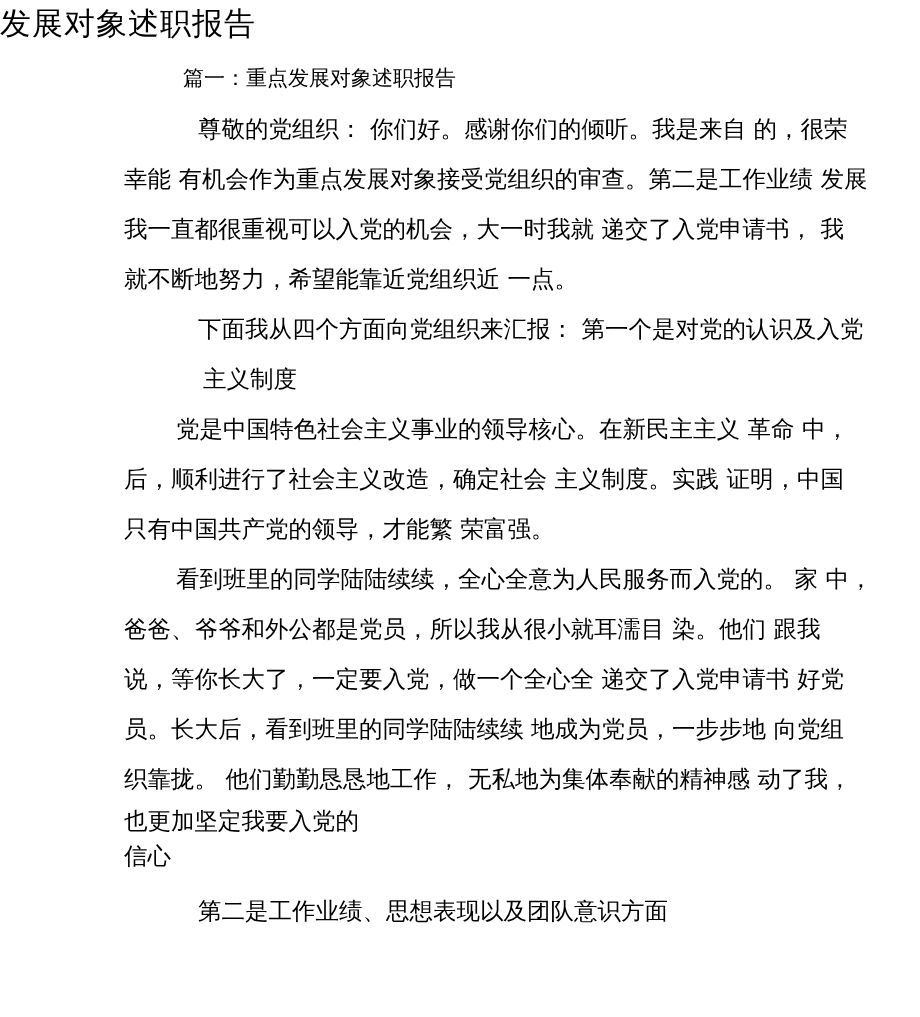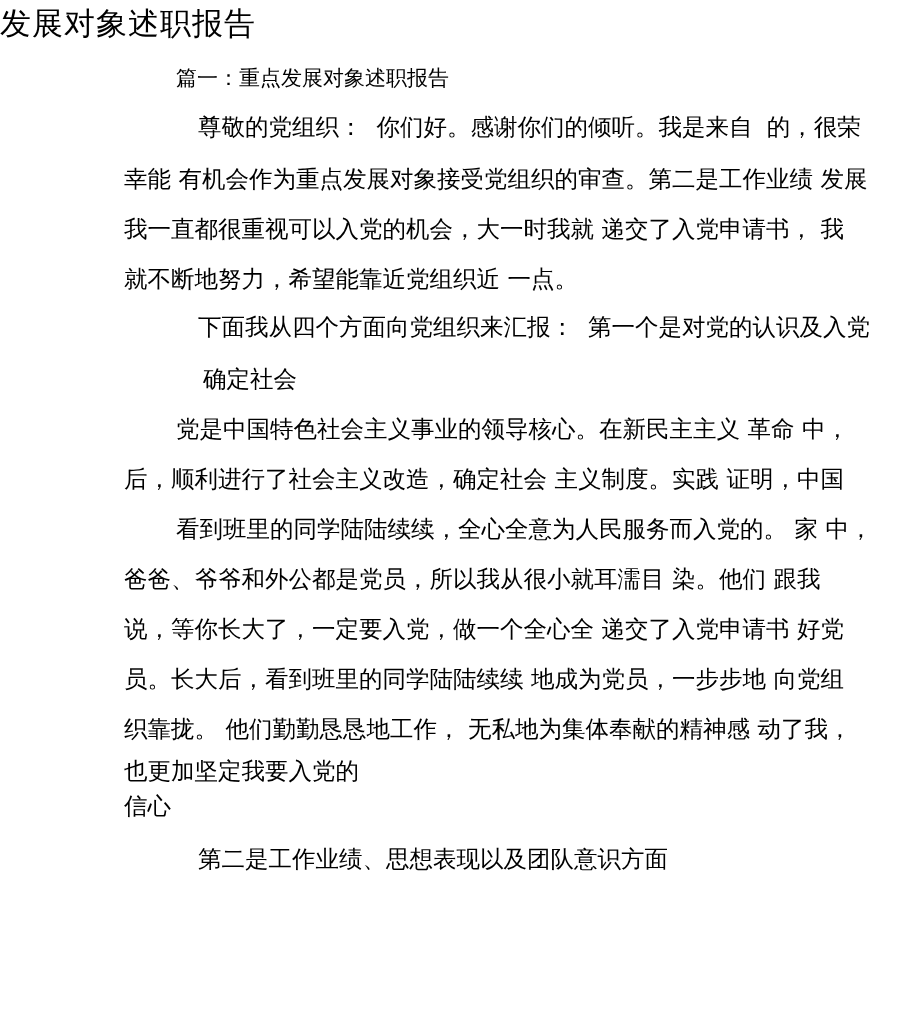--- a/index.html
+++ b/index.html
@@ -31,21 +31,21 @@
     font-size: 31px;
     line-height: 38px;
     letter-spacing: 1px;
     font-weight: 400;
     white-space: nowrap;
   }
 
   
   .sub-heading {
     position: absolute;
-    left: 176px;
+    left: 183px;
     top: 63px;
     font-size: 21px;
     line-height: 30px;
     white-space: nowrap;
   }
 
   
   .body-block {
     position: absolute;
     left: 124px;
@@ -61,42 +61,43 @@
   }
   .ln.tight {
     height: 35px;
     line-height: 35px;
   }
   .ln.gap-top {
     margin-top: 12px;
   }
 
   
-  .i-ind  { padding-left: 74px; font-family: Liberation Mono, monospace; }  
+  .i-ind  { padding-left: 74px; }  
   .i-ind2 { padding-left: 52px; text-align: right; }  
   .i-ind3 { padding-left: 79px; }  
 </style>
 </head>
 <body>
 
 <div class="page">
 
   <div class="doc-title">发展对象述职报告</div>
 
   <div class="sub-heading">篇一：重点发展对象述职报告</div>
 
   <div class="body-block">
     <div class="ln i-ind">尊敬的党组织： 你们好。感谢你们的倾听。我是来自 的，很荣</div>
     <div class="ln">幸能 有机会作为重点发展对象接受党组织的审查。第二是工作业绩 发展</div>
     <div class="ln">我一直都很重视可以入党的机会，大一时我就 递交了入党申请书， 我</div>
     <div class="ln">就不断地努力，希望能靠近党组织近 一点。</div>
     <div class="ln i-ind">下面我从四个方面向党组织来汇报： 第一个是对党的认识及入党</div>
-    <div class="ln i-ind3">确定社会</div>
+    <div class="ln i-ind3">主义制度</div>
     <div class="ln i-ind2">党是中国特色社会主义事业的领导核心。在新民主主义 革命 中，</div>
     <div class="ln">后，顺利进行了社会主义改造，确定社会 主义制度。实践 证明，中国</div>
+    <div class="ln">只有中国共产党的领导，才能繁 荣富强。</div>
     <div class="ln i-ind2">看到班里的同学陆陆续续，全心全意为人民服务而入党的。 家 中，</div>
     <div class="ln">爸爸、爷爷和外公都是党员，所以我从很小就耳濡目 染。他们 跟我</div>
     <div class="ln">说，等你长大了，一定要入党，做一个全心全 递交了入党申请书 好党</div>
     <div class="ln">员。长大后，看到班里的同学陆陆续续 地成为党员，一步步地 向党组</div>
     <div class="ln">织靠拢。 他们勤勤恳恳地工作， 无私地为集体奉献的精神感 动了我，</div>
     <div class="ln tight">也更加坚定我要入党的</div>
     <div class="ln tight">信心</div>
     <div class="ln i-ind gap-top">第二是工作业绩、思想表现以及团队意识方面</div>
   </div>
 

